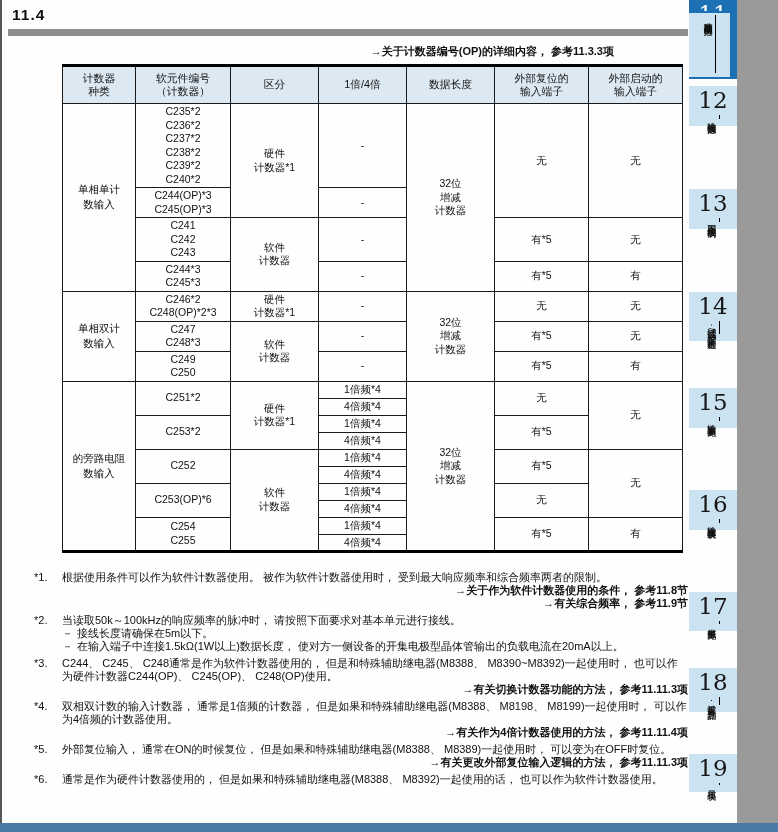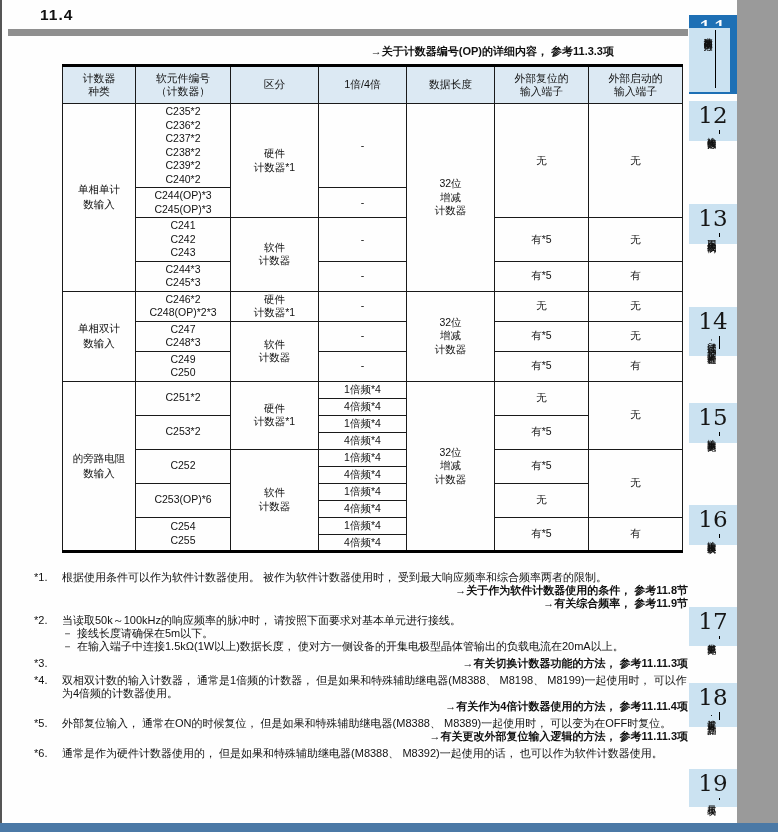--- a/index.html
+++ b/index.html
@@ -5,21 +5,21 @@
   * { margin:0; padding:0; box-sizing:border-box; }
   body { background:#ccc; }
   .page {
     position:relative; width:778px; height:832px; background:#fefefe;
     font-family:"Liberation Sans","DejaVu Sans",sans-serif; color:#111;
     overflow:hidden; margin:0 auto;
   }
   .left-edge { position:absolute; left:0; top:0; width:2px; height:100%; background:#555; }
 
   
-  .doc-title { position:absolute; left:12px; top:6px; font-size:15.5px; font-weight:bold; display:flex; gap:18px; letter-spacing:1px;margin-left:28px; }
+  .doc-title { position:absolute; left:12px; top:6px; font-size:15.5px; font-weight:bold; display:flex; gap:18px; letter-spacing:1px; }
   .title-rule { position:absolute; left:8px; top:29px; width:680px; height:7px; background:#8f8f8f; }
   .top-note { position:absolute; left:0; top:44px; width:614px; text-align:right; font-weight:bold; font-size:11px; }
 
   
   .ctable { position:absolute; left:62px; top:64px; width:620px; border-collapse:collapse; table-layout:fixed;
             border:1px solid #1a1a1a; border-top:3px solid #000; border-bottom:3px solid #000; }
   .ctable th, .ctable td {
     border:1px solid #1a1a1a; text-align:center; vertical-align:middle;
     font-size:10.5px; line-height:13.5px; padding:1px 2px; white-space:pre-line;
   }
@@ -31,21 +31,21 @@
   
   .notes { position:absolute; left:0; top:571px; width:688px; font-size:11px; line-height:13px; }
   .note { position:relative; padding-left:62px; margin-bottom:4px; }
   .note .marker { position:absolute; left:34px; top:0; }
   .note .bullet { display:flex; }
   .note .bullet .dash { width:15px; flex:none; }
   .note .ref { text-align:right; font-weight:bold; }
 
   
   .margin-gray { position:absolute; left:737px; top:0; width:41px; height:832px; background:#9a9a9a; }
-  .sidebar { position:absolute; left:689px; top:0; width:48px; height:606px;margin-top:15px; }
+  .sidebar { position:absolute; left:689px; top:0; width:48px; height:606px; }
   .tab { position:absolute; left:0; width:48px; background:#cbe2f1; text-align:center; padding-bottom:7px; }
   .tab .num { font-family:"DejaVu Serif","Liberation Serif",serif; font-size:23px; line-height:1.05; color:#161616; padding-top:2px; }
   .tab .vwrap { display:flex; justify-content:center; padding-top:3px; }
   .tab .vtext { writing-mode:vertical-rl; font-size:9px; line-height:10.5px; letter-spacing:0.5px;
                 max-height:74px; border-right:1.5px solid #000; padding-right:2px; text-align:left; }
   .tab.active { background:#1e70b5; padding-bottom:0; height:79px; }
   .tab.active .num { color:#fff; height:11px; overflow:hidden; }
   .tab.active .num span { display:inline-block; margin-top:-12px; }
   .tab.active .vwrap { background:#cbe2f1; margin:2px 7px 0 0; padding:2px 0 4px; min-height:64px; }
   .t12{top:86px;} .t13{top:189px;} .t14{top:292px;} .t15{top:388px;}
@@ -234,20 +234,21 @@
         <span class="dash">－</span>
         <span>接线长度请确保在5m以下。</span>
       </div>
       <div class="bullet">
         <span class="dash">－</span>
         <span>在输入端子中连接1.5kΩ(1W以上)数据长度， 使对方一侧设备的开集电极型晶体管输出的负载电流在20mA以上。</span>
       </div>
     </div>
     <div class="note">
       <span class="marker">*3.</span>
+      <div class="body">C244、 C245、 C248通常是作为软件计数器使用的， 但是和特殊辅助继电器(M8388、 M8390~M8392)一起使用时， 也可以作为硬件计数器C244(OP)、 C245(OP)、 C248(OP)使用。</div>
       <div class="ref">→有关切换计数器功能的方法， 参考11.11.3项</div>
     </div>
     <div class="note">
       <span class="marker">*4.</span>
       <div class="body">双相双计数的输入计数器， 通常是1倍频的计数器， 但是如果和特殊辅助继电器(M8388、 M8198、 M8199)一起使用时， 可以作为4倍频的计数器使用。</div>
       <div class="ref">→有关作为4倍计数器使用的方法， 参考11.11.4项</div>
     </div>
     <div class="note">
       <span class="marker">*5.</span>
       <div class="body">外部复位输入， 通常在ON的时候复位， 但是如果和特殊辅助继电器(M8388、 M8389)一起使用时， 可以变为在OFF时复位。</div>

